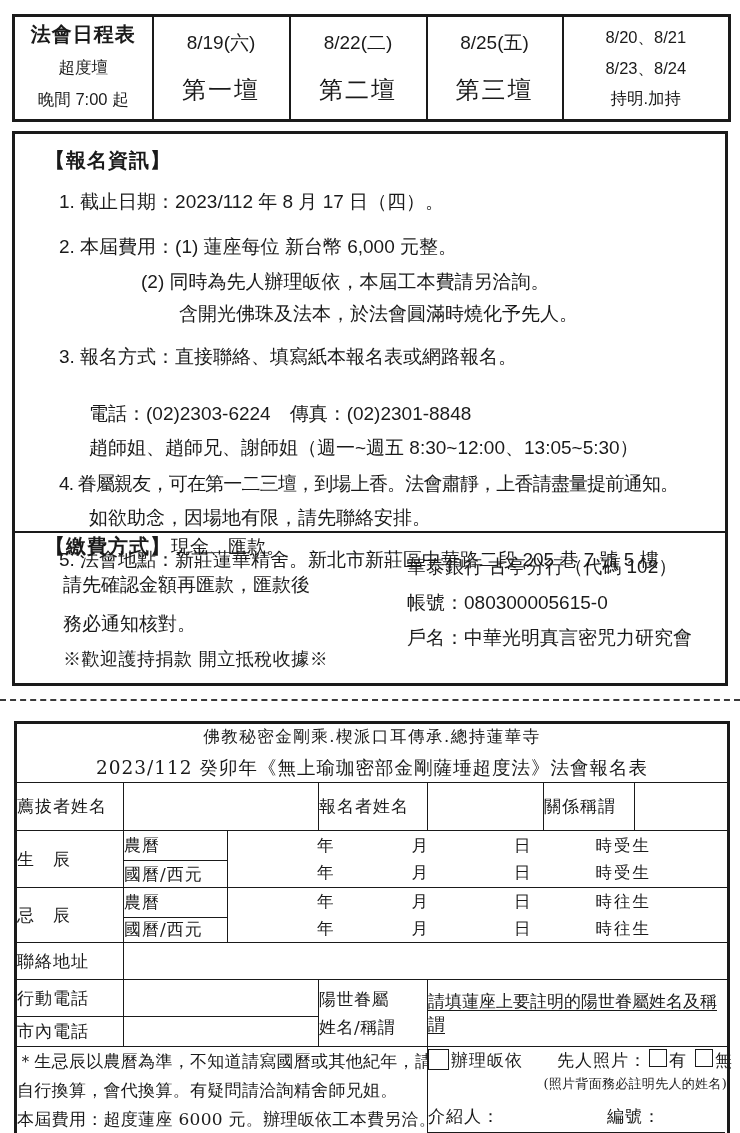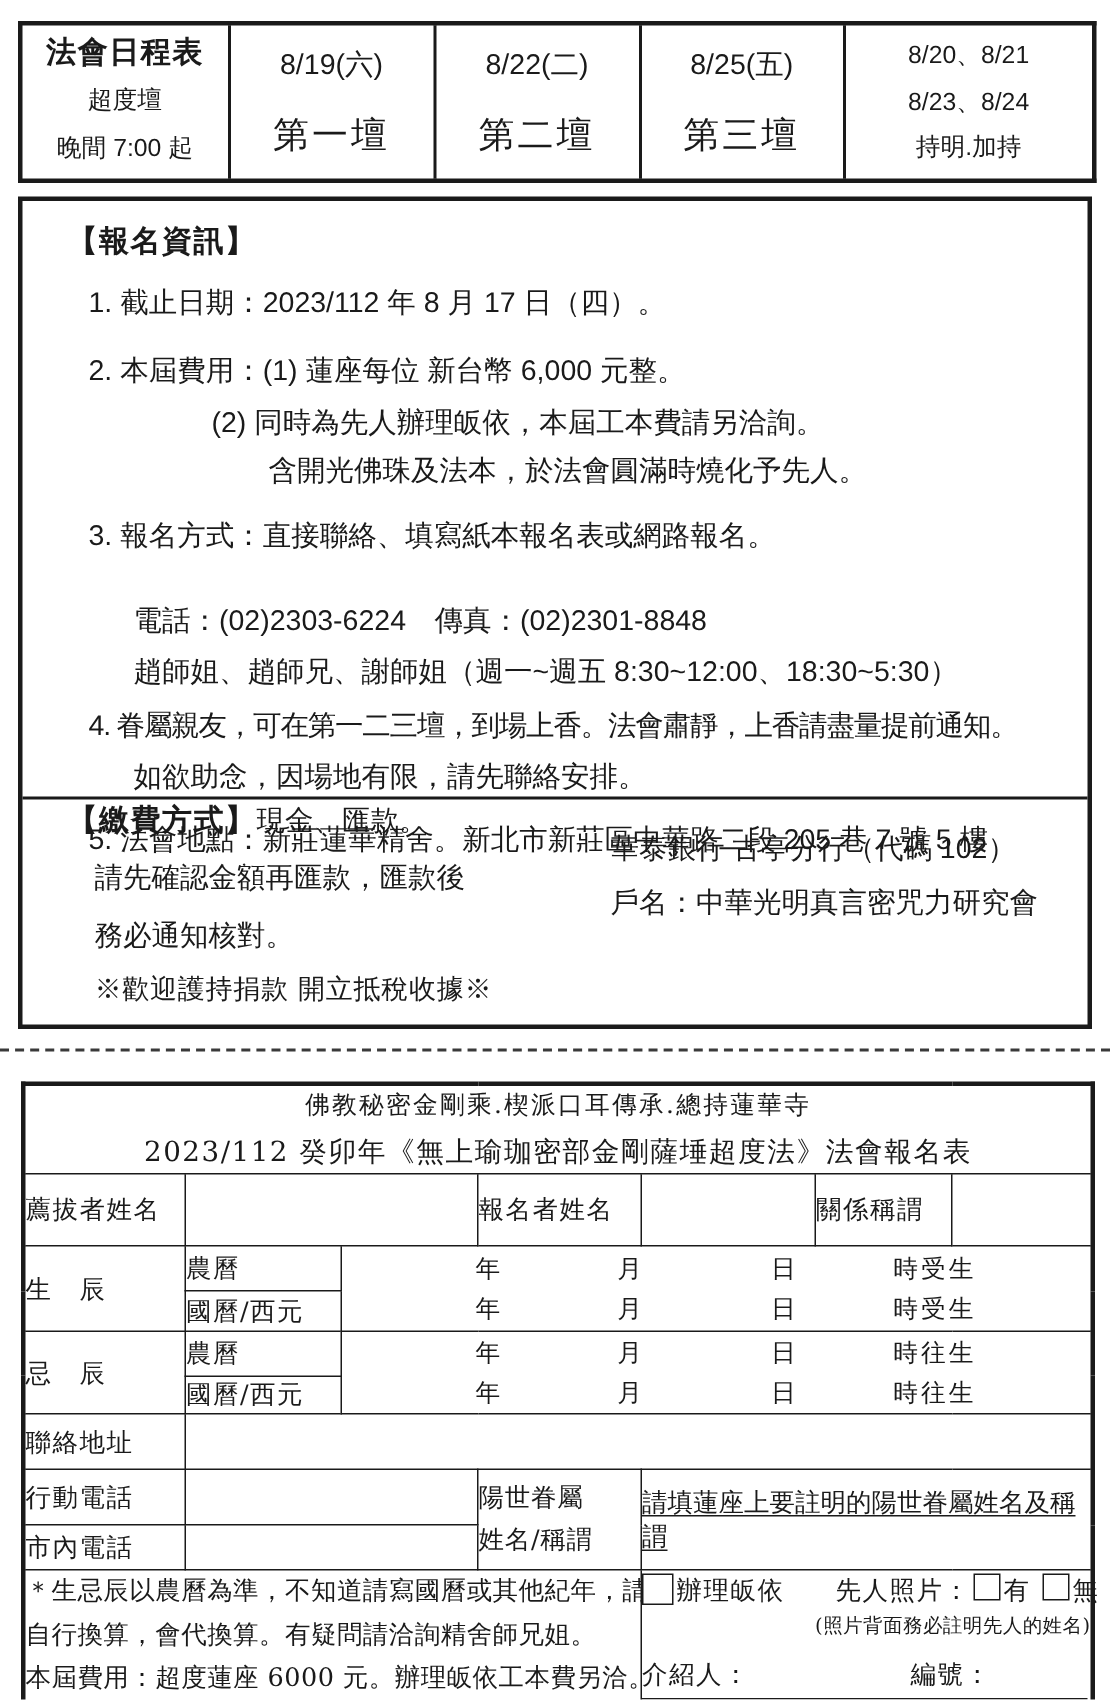--- a/index.html
+++ b/index.html
@@ -131,36 +131,37 @@
 
 <div class="info-box">
   <div class="info-section">
     <div class="info-heading">【報名資訊】</div>
     <div class="iline ind-num mt0">1. 截止日期：2023/112 年 8 月 17 日（四）。</div>
     <div class="iline ind-num mt1">2. 本屆費用：(1) 蓮座每位  新台幣 6,000 元整。</div>
     <div class="iline ind-sub2 mt2">(2) 同時為先人辦理皈依，本屆工本費請另洽詢。</div>
     <div class="iline ind-sub3 mt3">含開光佛珠及法本，於法會圓滿時燒化予先人。</div>
     <div class="iline ind-num mt4">3. 報名方式：直接聯絡、填寫紙本報名表或網路報名。</div>
     <div class="iline ind-cont mt5">電話：(02)2303-6224　傳真：(02)2301-8848</div>
-    <div class="iline ind-cont mt6">趙師姐、趙師兄、謝師姐（週一~週五 8:30~12:00、18:30~5:30）</div>
+    <div class="iline ind-cont mt6">趙師姐、趙師兄、謝師姐（週一~週五 8:30~12:00、13:05~5:30）</div>
     <div class="iline ind-num mt7 tight">4. 眷屬親友，可在第一二三壇，到場上香。法會肅靜，上香請盡量提前通知。</div>
     <div class="iline ind-cont mt8">如欲助念，因場地有限，請先聯絡安排。</div>
     <div class="iline ind-num mt9">5. 法會地點：新莊蓮華精舍。新北市新莊區中華路二段 205 巷 7 號 5 樓</div>
   </div>
   <div class="pay-section">
     <div class="pay-left">
       <div>
         <span class="pay-head">【繳費方式】</span><span>現金、匯款。</span>
       </div>
       <div class="pay-l2">請先確認金額再匯款，匯款後</div>
       <div class="pay-l3">務必通知核對。</div>
       <div class="pay-l4">※歡迎護持捐款  開立抵稅收據※</div>
     </div>
     <div class="pay-right">
       <div>華泰銀行  古亭分行（代碼 102）</div>
+      <div>帳號：080300005615-0</div>
       <div>戶名：中華光明真言密咒力研究會</div>
     </div>
   </div>
 </div>
 
 <div class="dashed-sep"></div>
 
 <table class="form">
   <colgroup>
     <col style="width:108px">

